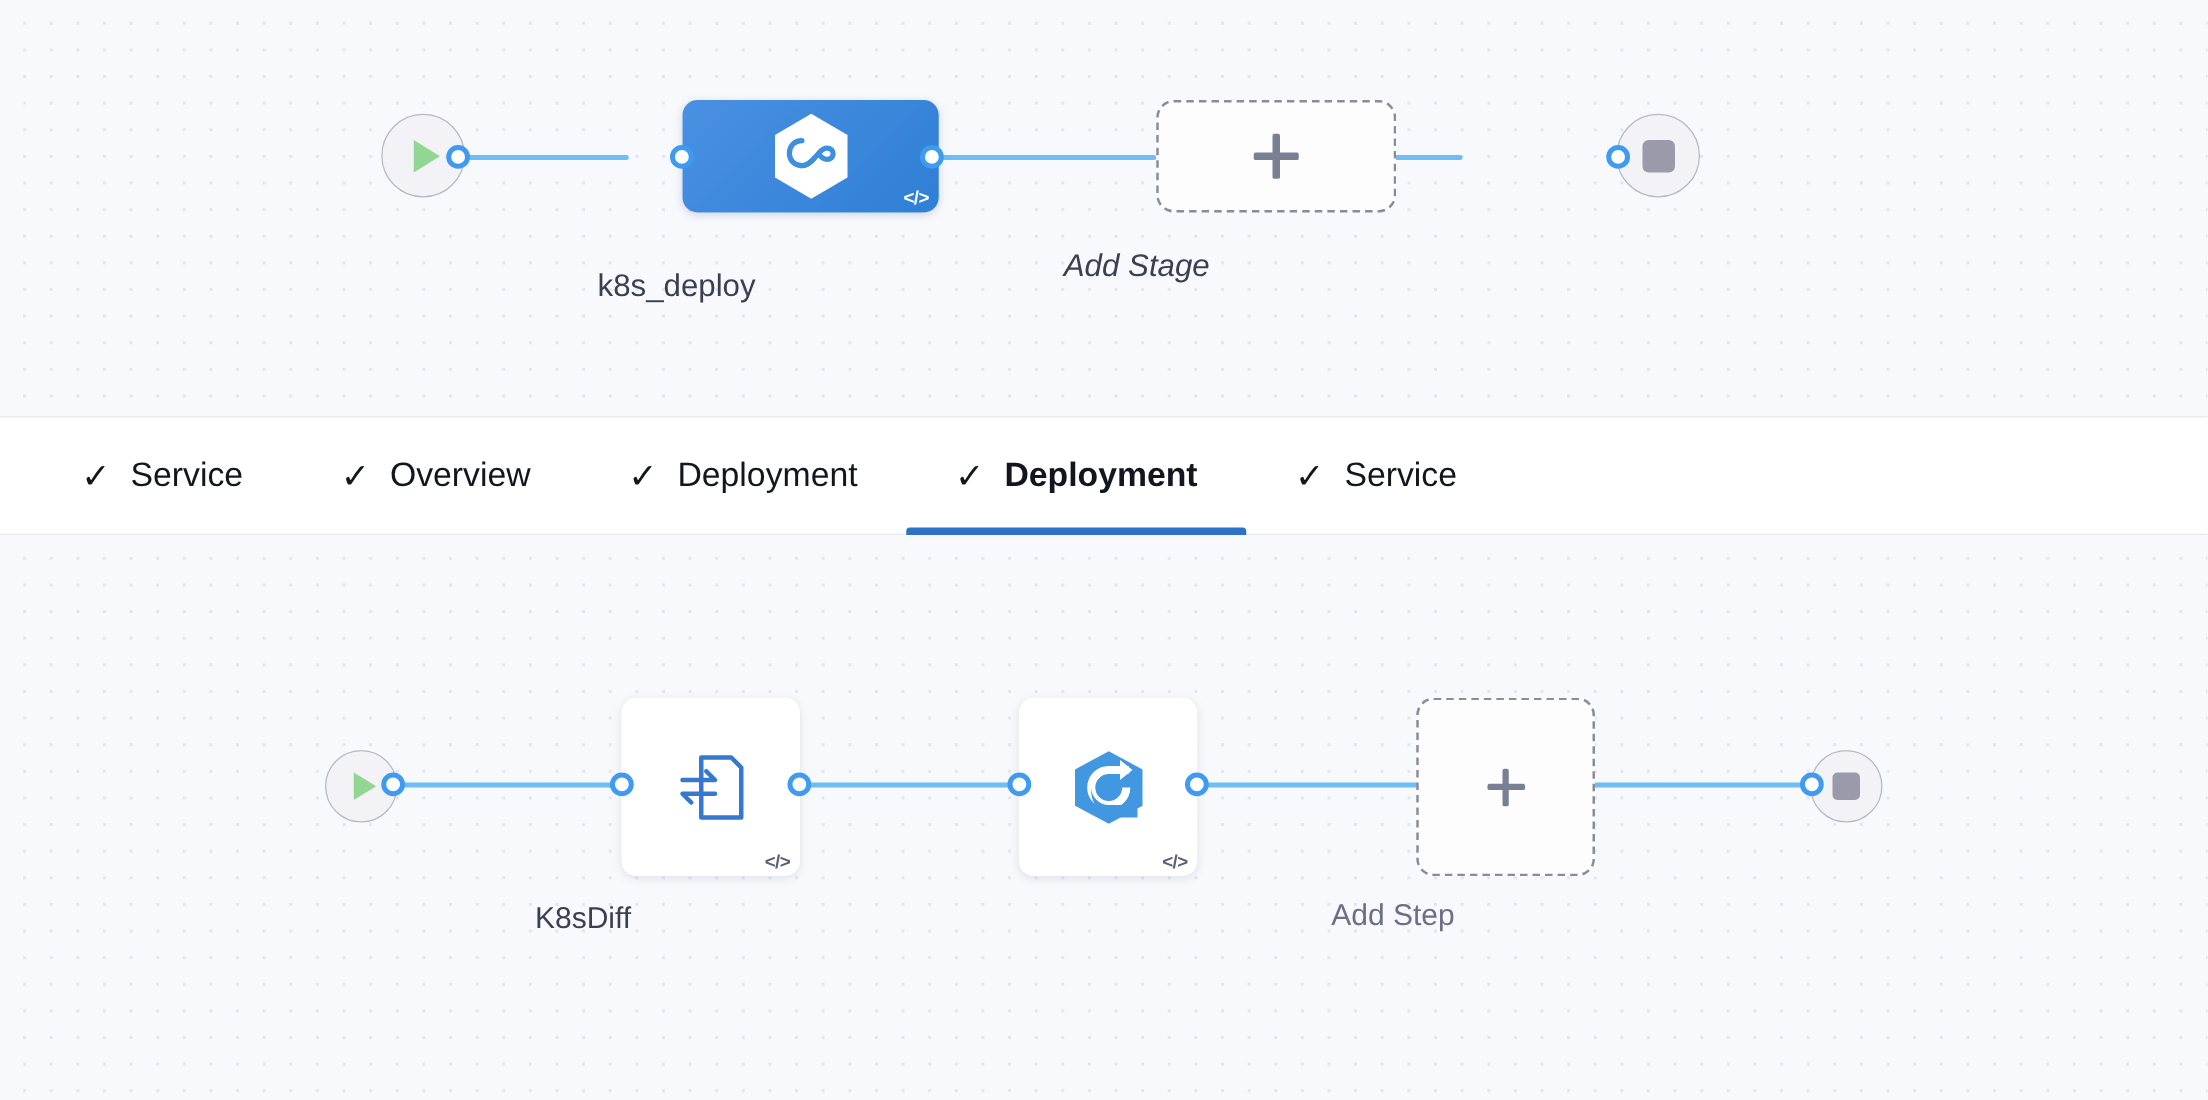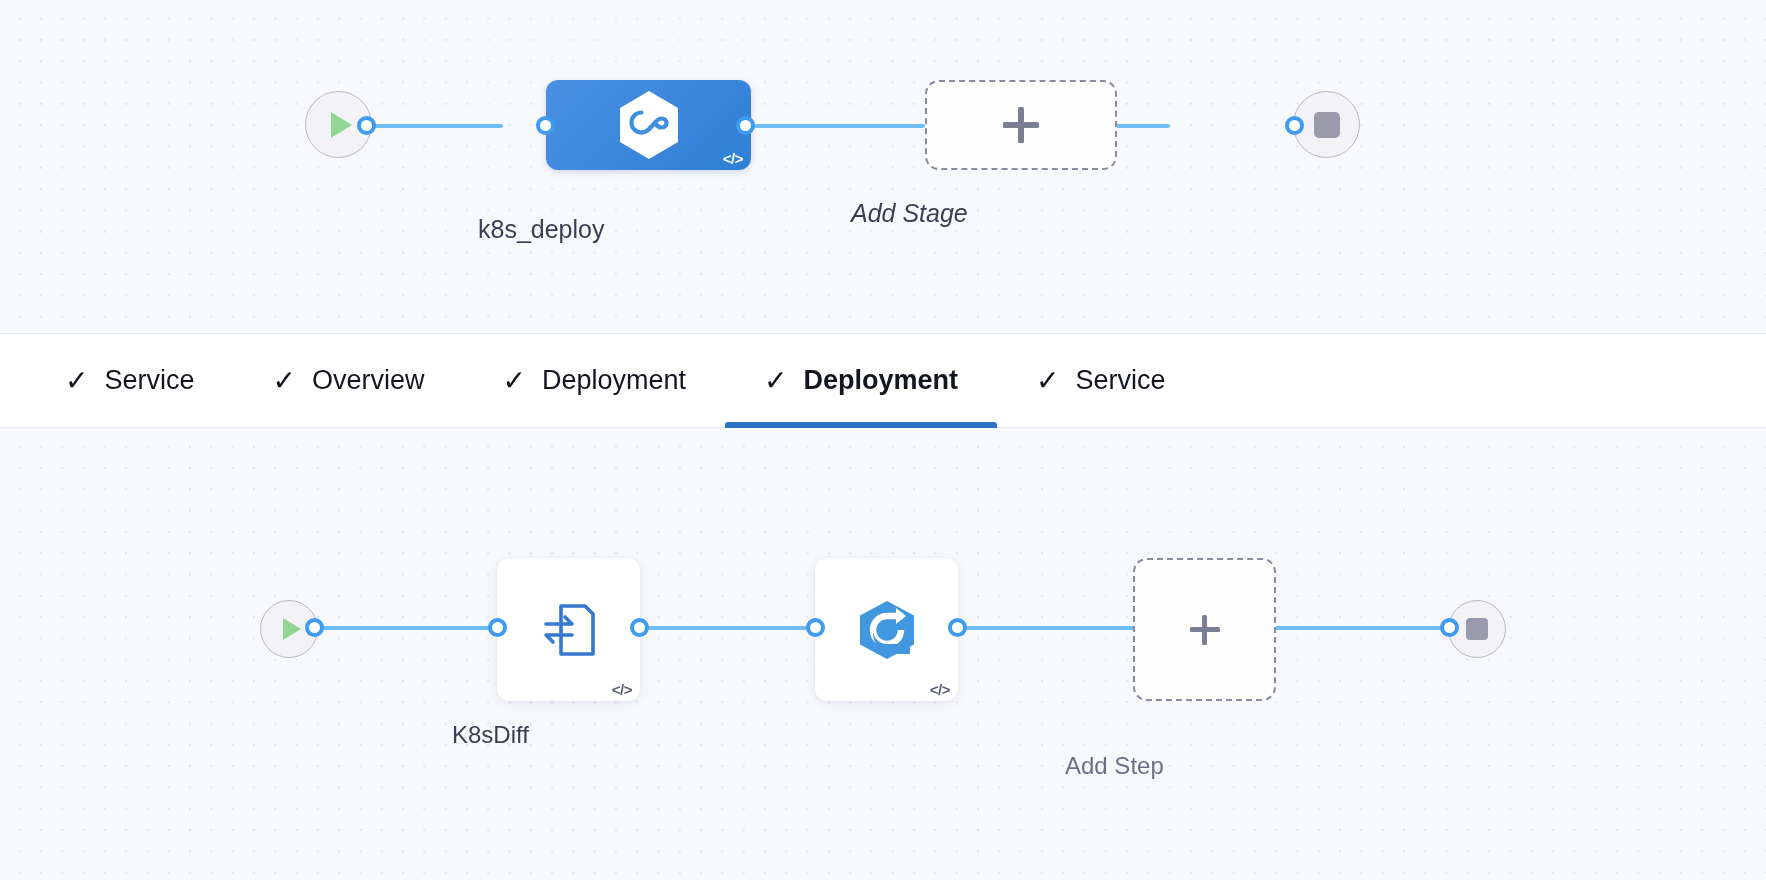--- a/index.html
+++ b/index.html
@@ -143,21 +143,21 @@
   
   .node-label {
     position: absolute;
     text-align: left;
     font-size: 25px;
     color: #3b3f52;
     line-height: 1.38;
     white-space: pre-line;
     z-index: 2;
   }
-  .node-label.muted { color: #6b7086; margin-top: 33px; }
+  .node-label.muted { color: #6b7086; }
   .node-label.step  { font-size: 24px; }
 
   
   .tabbar {
     position: absolute;
     left: 0; right: 0;
     top: 333px;
     height: 95px;
     background: #ffffff;
     border-top: 1px solid #e6e8ef;
@@ -276,21 +276,21 @@
     </div>
 
     <div class="step-node" style="left:497px; top:558px; width:143px; height:143px; top:130px;">
       <svg width="58" height="60" viewBox="0 0 58 60">
         <path d="M21 6 H45 L53 14 V54 H21 Z" fill="none" stroke="#3778cf" stroke-width="3.6" stroke-linejoin="round"></path>
         <path d="M6 24 H32 L25 17" fill="none" stroke="#3778cf" stroke-width="3.6" stroke-linecap="round" stroke-linejoin="round"></path>
         <path d="M32 35 H6 L13 42" fill="none" stroke="#3778cf" stroke-width="3.6" stroke-linecap="round" stroke-linejoin="round"></path>
       </svg>
       <span class="code-badge dark">&lt;/&gt;</span>
     </div>
-    <div class="node-label step" style="left:452px; top:290px; width:280px;">K8sDiff</div>
+    <div class="node-label step" style="left:428px; top:290px; width:280px;">K8sDiff</div>
 
     <div class="step-node" style="left:815px; top:130px; width:143px; height:143px;">
       <svg width="66" height="62" viewBox="0 0 66 62">
         <path d="M33 2 L60 16.5 V45.5 L33 60 L6 45.5 V16.5 Z" fill="#4197e0"></path>
         <path d="M47 31 A14 14 0 1 1 33 17 H49" fill="none" stroke="#ffffff" stroke-width="6.5" stroke-linecap="butt"></path>
         <path d="M42 9 L52 17 L42 25 Z" fill="#ffffff"></path>
         <path d="M19 31 A14 14 0 0 0 33 45 H56 V55 H33 A24 24 0 0 1 19 31 Z" fill="#4197e0"></path>
       </svg>
       <span class="code-badge dark">&lt;/&gt;</span>
     </div>

